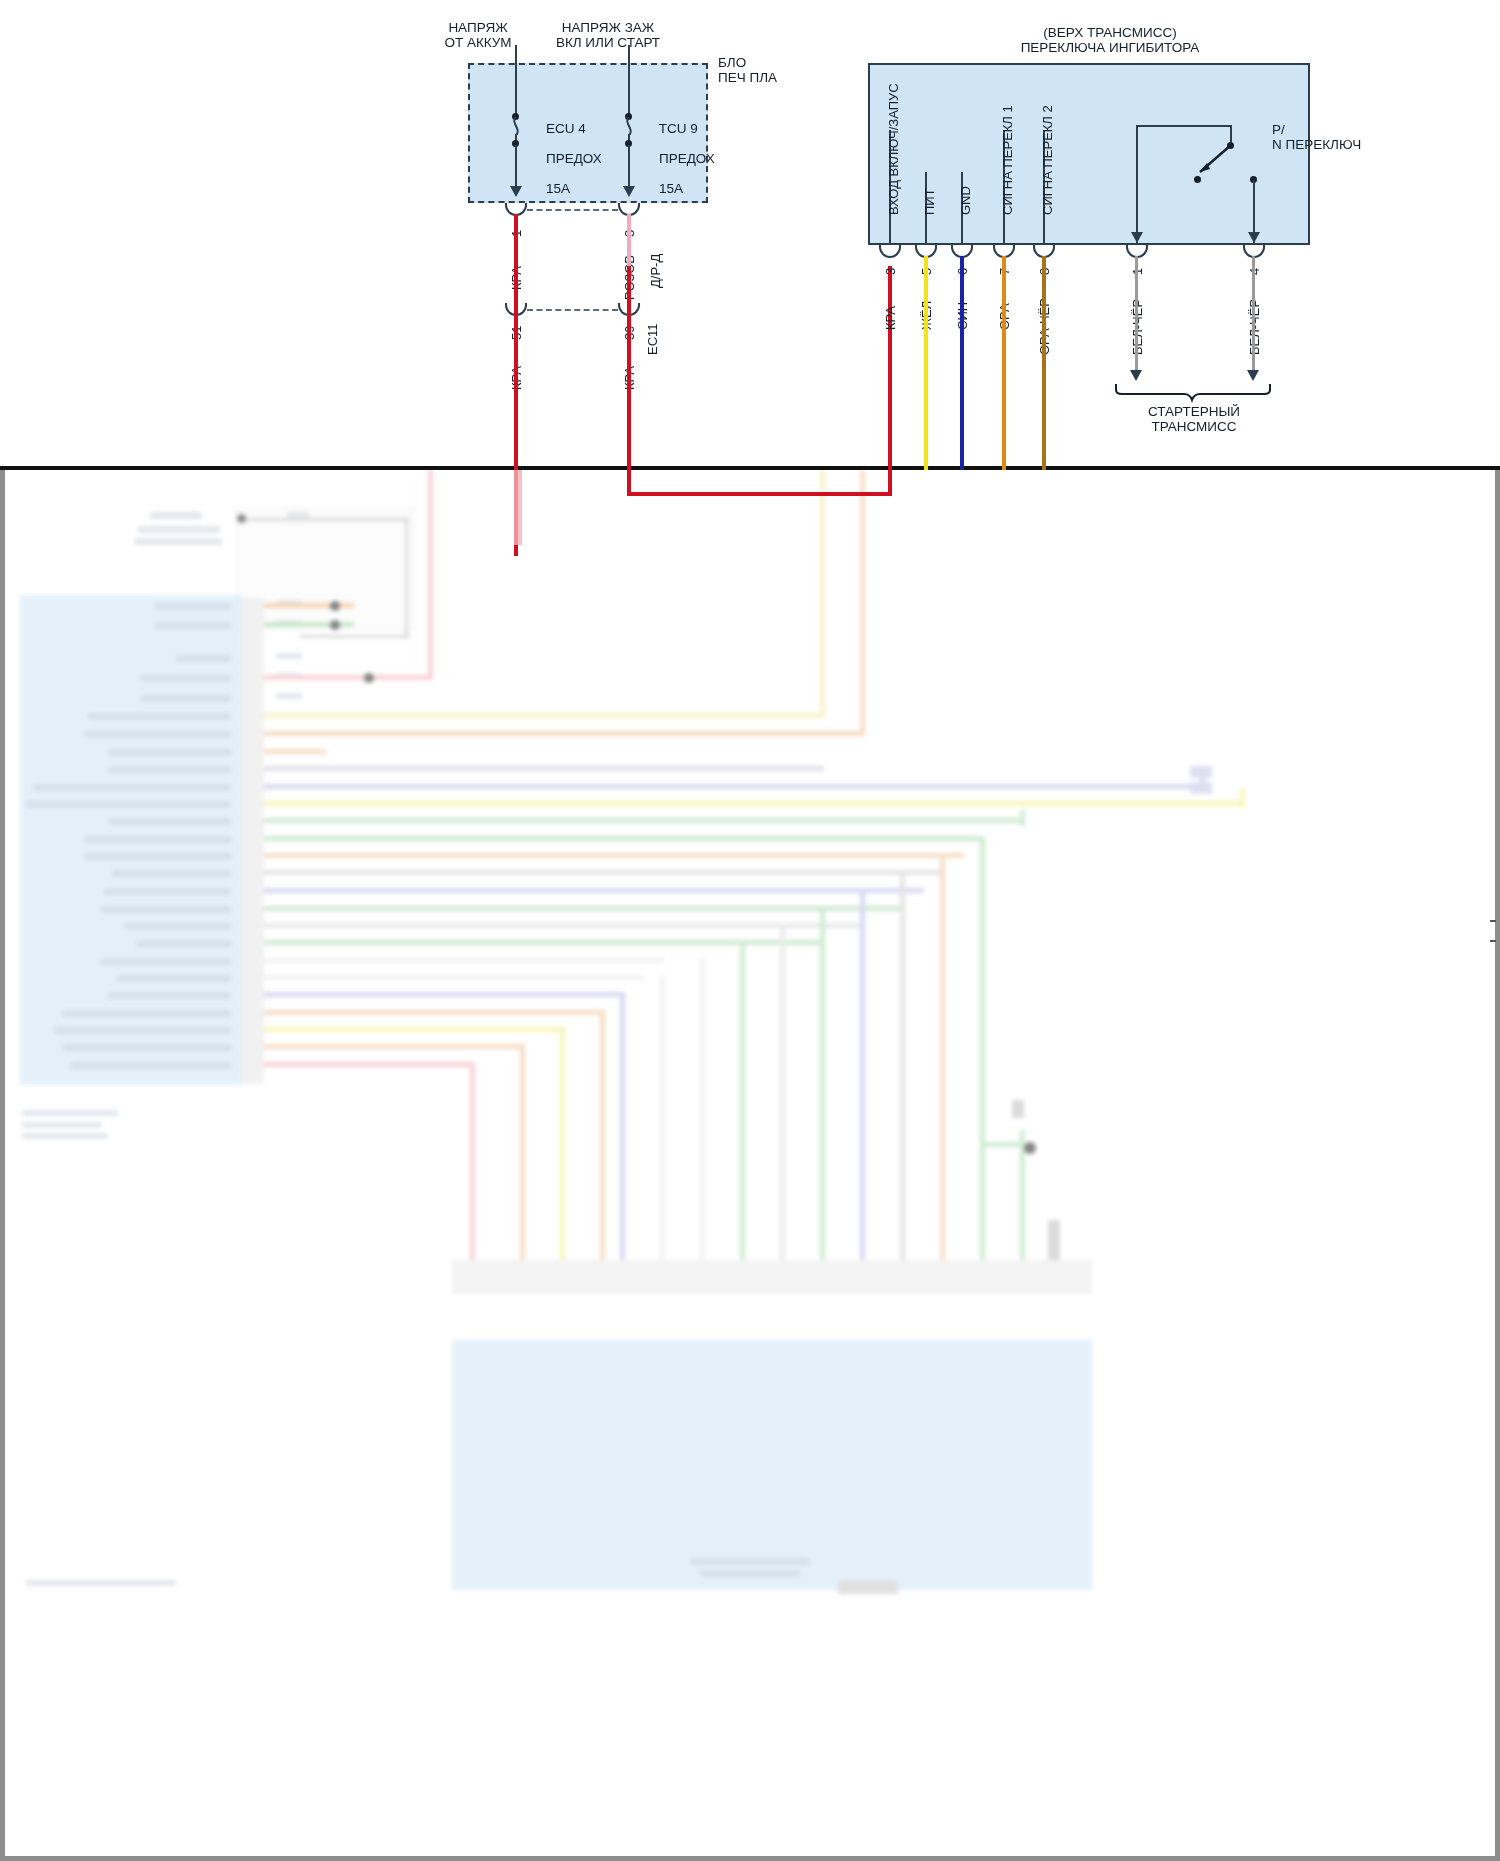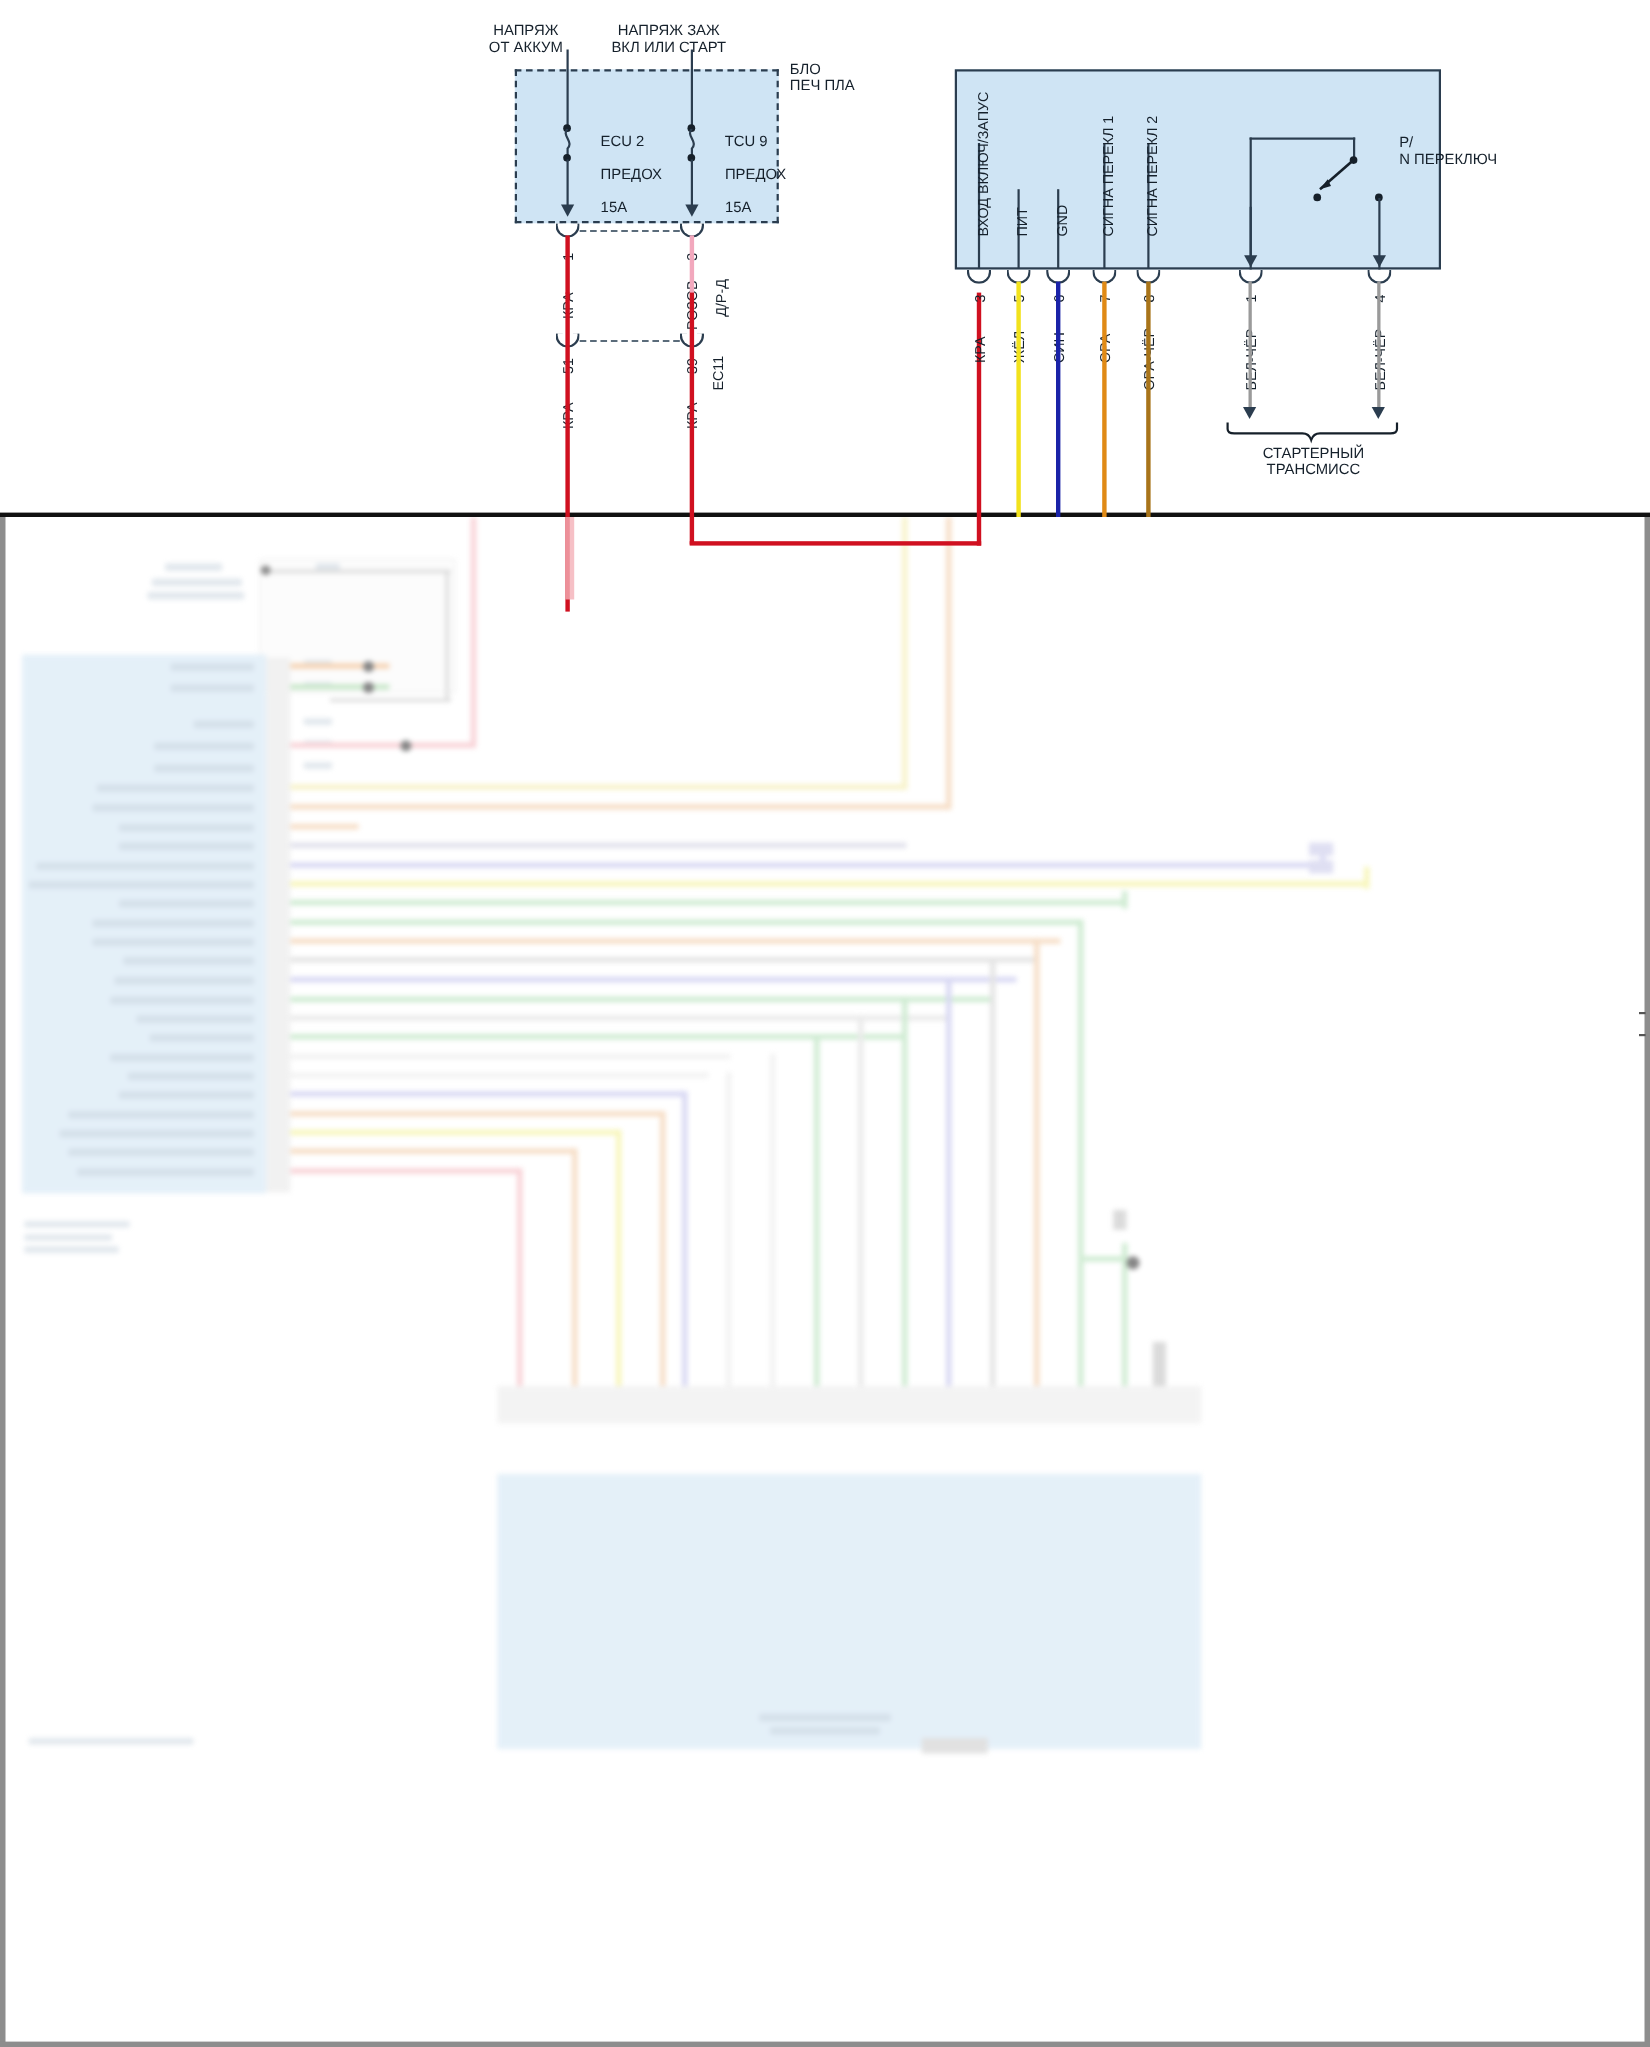--- a/index.html
+++ b/index.html
@@ -196,21 +196,21 @@
   <div class="wv" style="left:628px;top:45px;height:72px;background:#2b3d4f;width:2px;"></div>
 
   <div class="dot" style="left:512px;top:113px;"></div>
   <svg class="fuse" style="left:510px;top:117px;" viewBox="0 0 12 26">
     <path d="M6 0 C 0 6, 12 12, 6 18 L6 26" fill="none" stroke="#2b3d4f" stroke-width="2"></path>
   </svg>
   <div class="dot" style="left:512px;top:140px;"></div>
   <div class="wv" style="left:515px;top:145px;height:45px;background:#2b3d4f;width:2px;"></div>
   <div class="arrdn" style="left:510px;top:186px;"></div>
   <div class="lbl" style="left:531px;top:106px;">
-    <span>ECU 2</span><br>
+    <span>ECU 4</span><br>
     <span>ПРЕДОХ</span><br>
     <span>15A</span>
   </div>
 
   <div class="dot" style="left:625px;top:113px;"></div>
   <svg class="fuse" style="left:623px;top:117px;" viewBox="0 0 12 26">
     <path d="M6 0 C 0 6, 12 12, 6 18 L6 26" fill="none" stroke="#2b3d4f" stroke-width="2"></path>
   </svg>
   <div class="dot" style="left:625px;top:140px;"></div>
   <div class="wv" style="left:628px;top:145px;height:45px;background:#2b3d4f;width:2px;"></div>
@@ -244,20 +244,22 @@
   <div class="vnum" style="left:622px;top:340px;">39</div>
   <div class="vlbl" style="left:622px;top:390px;">КРА</div>
   <div class="vlbl" style="left:645px;top:355px;">EC11</div>
 
   <div class="wv" style="left:514px;top:266px;height:290px;background:#d01020;width:4px;"></div>
   <div class="wv" style="left:627px;top:266px;height:229px;background:#d01020;width:4px;"></div>
 
   <div class="wh" style="left:627px;top:492px;width:265px;height:4px;background:#d01020;"></div>
   <div class="wv" style="left:888px;top:266px;height:230px;background:#d01020;width:4px;"></div>
 
+  <div class="lbl c" style="left:920px;top:25px;width:380px;">(ВЕРХ ТРАНСМИСС)
+ПЕРЕКЛЮЧА ИНГИБИТОРА</div>
   <div class="solidbox" style="left:868px;top:63px;width:442px;height:182px;"></div>
 
   <div class="innerline" style="left:889px;top:130px;width:2px;height:114px;"></div>
   <div class="innerline" style="left:925px;top:172px;width:2px;height:72px;"></div>
   <div class="innerline" style="left:961px;top:172px;width:2px;height:72px;"></div>
   <div class="innerline" style="left:1003px;top:130px;width:2px;height:114px;"></div>
   <div class="innerline" style="left:1043px;top:130px;width:2px;height:114px;"></div>
 
   <div class="vlbl" style="left:886px;top:215px;">ВХОД ВКЛЮЧ/ЗАПУС</div>
   <div class="vlbl" style="left:922px;top:215px;">ПИТ</div>

